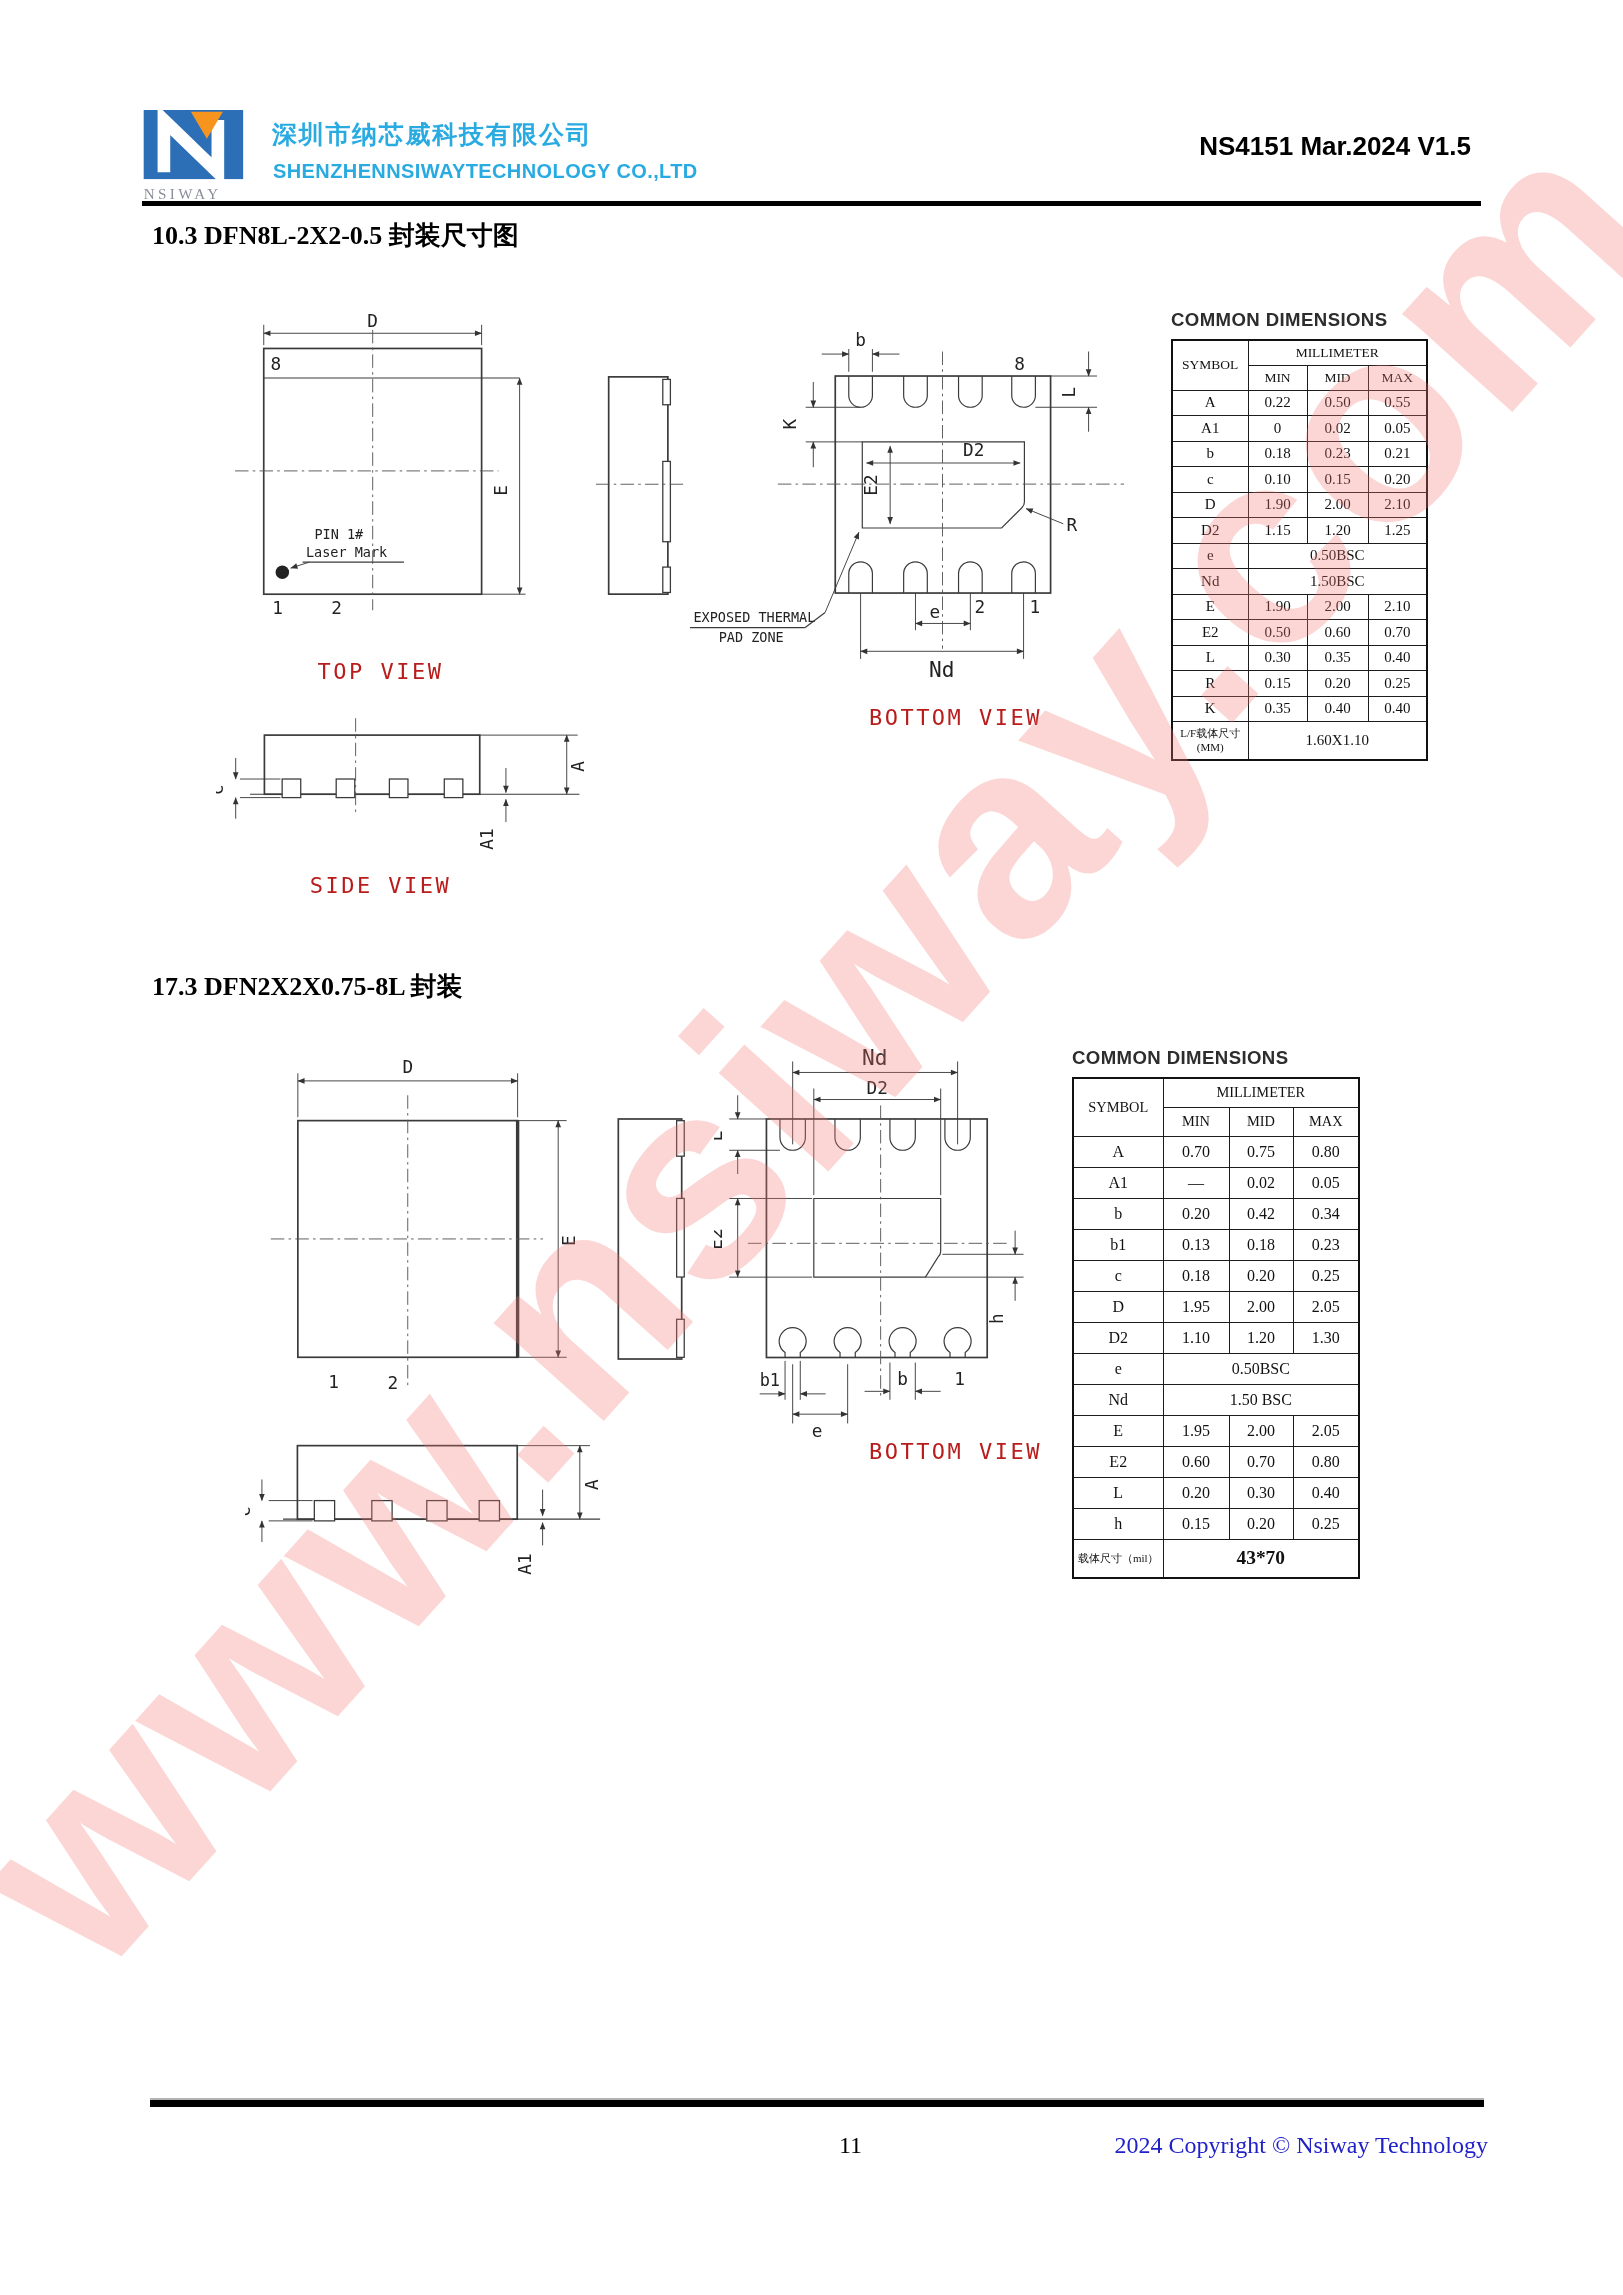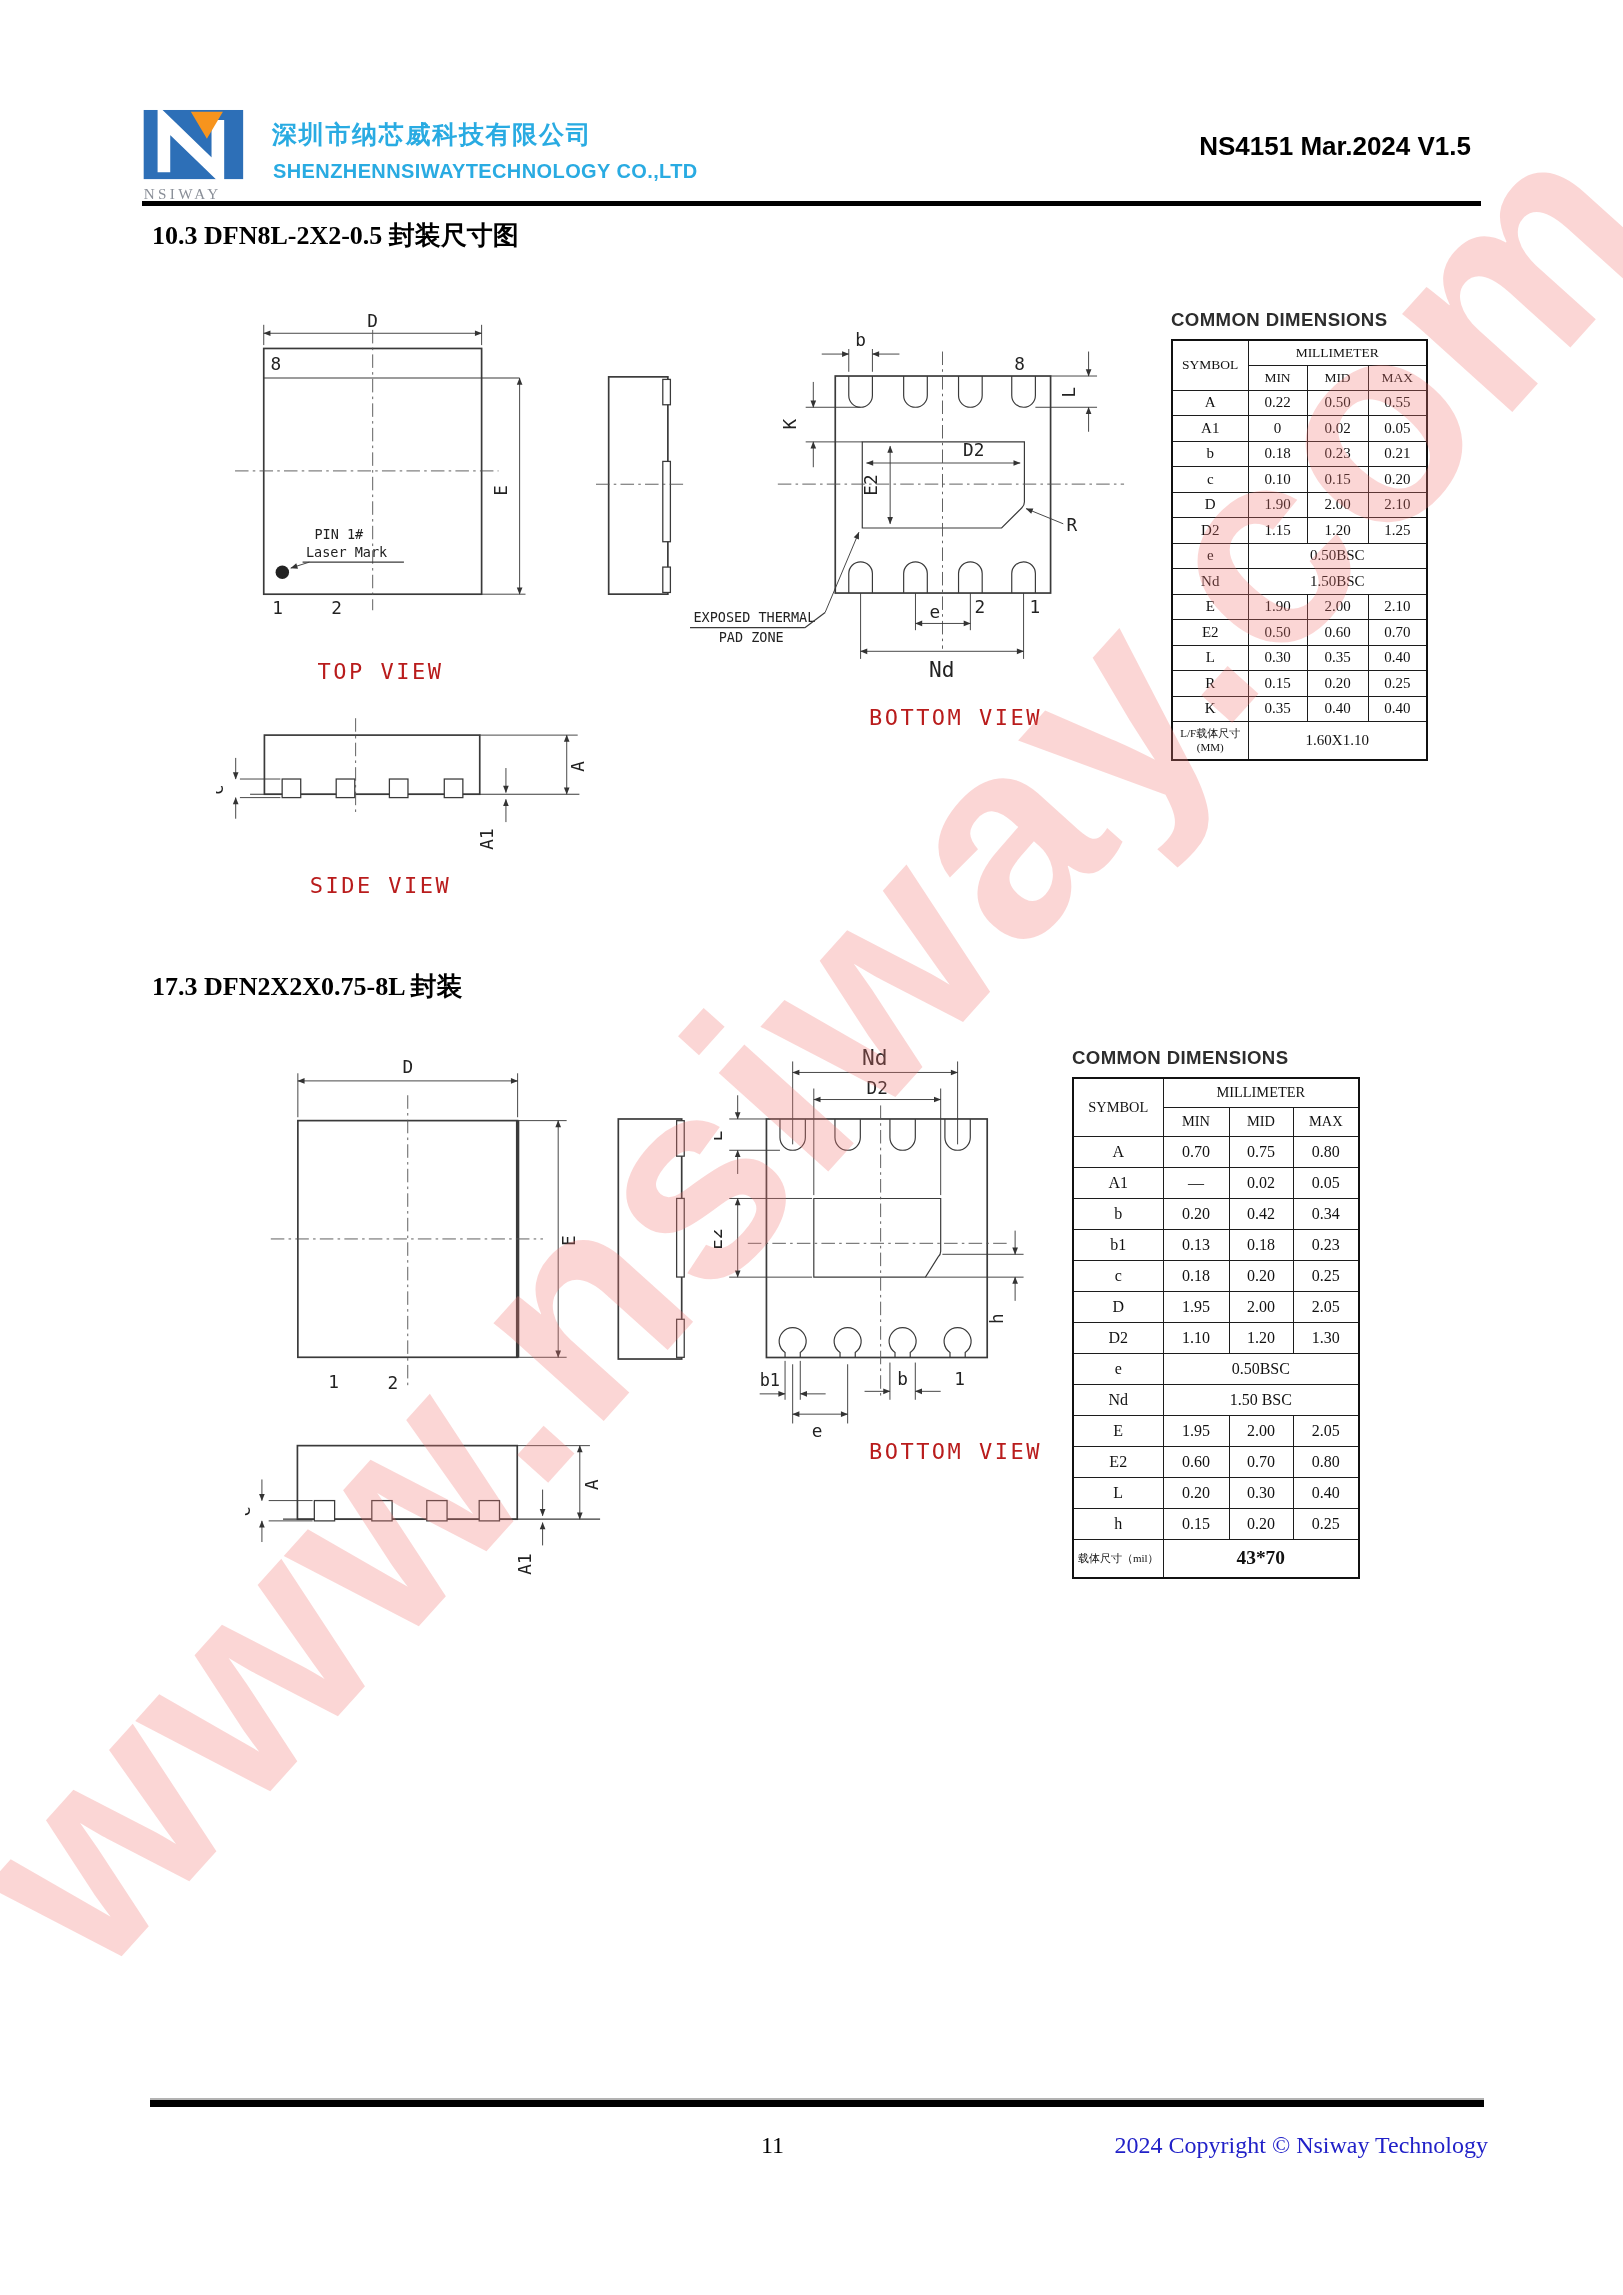--- a/index.html
+++ b/index.html
@@ -41,21 +41,21 @@
   .t2 td{height:30px;font-size:16px}
   .dimtab td.sm{font-size:11px;line-height:1.2;white-space:pre-line}
   .dimtab tbody tr:last-child td{height:37px}
   .t2 tbody tr:last-child td.span{font-weight:bold;font-size:19.4px}
   
   .wm{position:absolute;left:25px;top:1759px;font-family:"Liberation Sans",sans-serif;font-weight:bold;
       font-size:279px;color:rgba(243,118,116,0.30);transform:rotate(-48deg);transform-origin:0 50%;
       white-space:nowrap;letter-spacing:5px;z-index:5;pointer-events:none}
   
   .footbar{position:absolute;left:150px;top:2098px;width:1334px;height:6.8px;background:#000;border-top:2.5px solid #b3b3b3}
-  .pagenum{position:absolute;left:761px;top:2132px;width:101px;text-align:left;font-size:24px;color:#000}
+  .pagenum{position:absolute;left:761px;top:2132px;width:101px;text-align:right;font-size:24px;color:#000}
   .copyright{position:absolute;left:930px;top:2132px;width:558px;text-align:right;font-size:24px;color:#2121C8}
 </style>
 </head>
 <body>
 
 <div class="page">
 
   <div class="abs" style="left:142px;top:108px">
     <svg width="118" height="95" viewBox="0 0 140 112">
       <rect x="2" y="2" width="118" height="82" fill="#2D6FB7"></rect>

